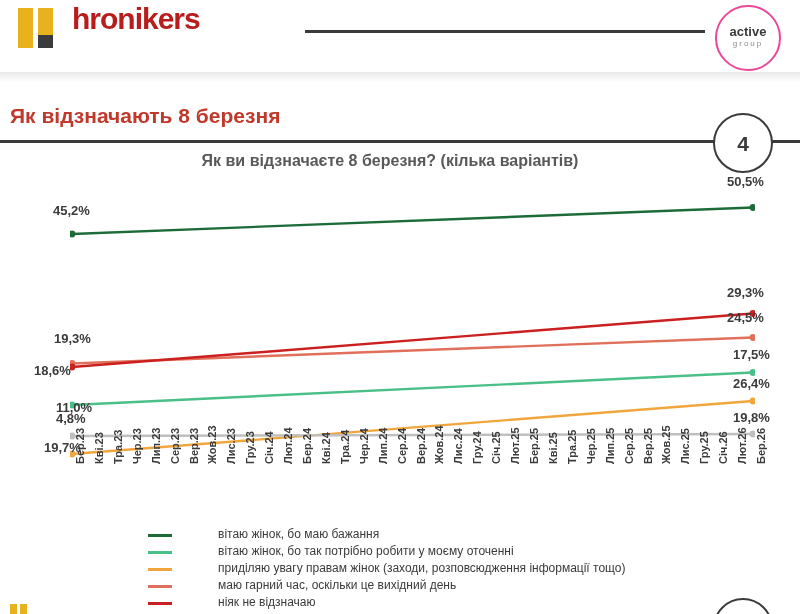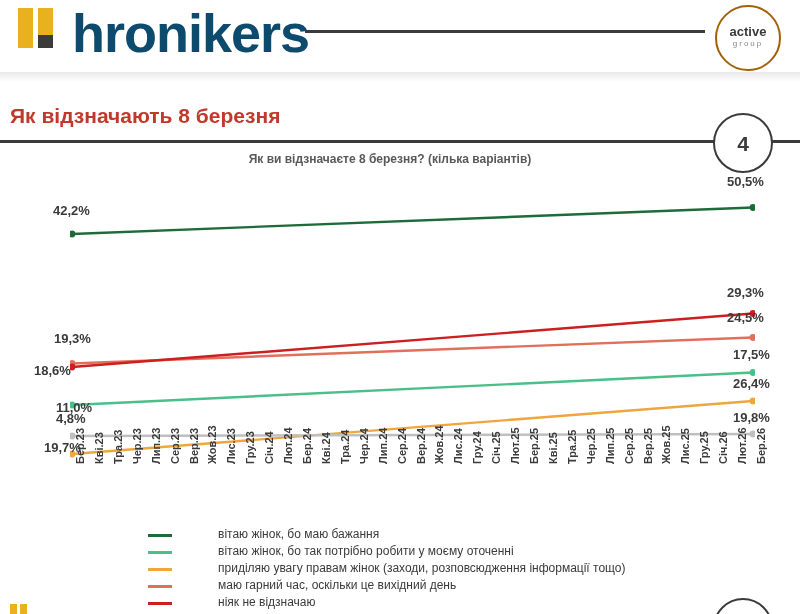--- a/index.html
+++ b/index.html
@@ -22,28 +22,28 @@
     position:absolute;left:0;top:0;width:15px;height:40px;background:#e8b21e;
   }
   .logo-mark .bar-right{
     position:absolute;left:20px;top:0;width:15px;height:27px;background:#e8b21e;
   }
   .logo-mark .bar-right-dark{
     position:absolute;left:20px;top:27px;width:15px;height:13px;background:#3b3b3b;
   }
   .logo-text{
     position:absolute;left:72px;top:2px;
-    font-size:54px;font-weight:bold;color:#0c4a6e;letter-spacing:-1px;
+    font-size:30px;font-weight:bold;color:#b91c1c;letter-spacing:-1px;
   }
   .header-rule{
     position:absolute;left:305px;top:30px;width:400px;height:3px;background:#3b3b3b;
   }
   .active-badge{
     position:absolute;left:715px;top:5px;width:62px;height:62px;border-radius:50%;
-    border:2px solid #a16207;background:#ffffff;
+    border:2px solid #ec4899;background:#ffffff;
   }
   .active-badge .t1{
     position:absolute;left:0;top:17px;width:62px;text-align:center;
     font-size:13px;font-weight:bold;color:#3b3b3b;
   }
   .active-badge .t2{
     position:absolute;left:0;top:32px;width:62px;text-align:center;
     font-size:8px;color:#8a8a8a;letter-spacing:2px;
   }
   .header-shadow{
@@ -62,21 +62,21 @@
     position:absolute;left:713px;top:113px;width:56px;height:56px;border-radius:50%;
     border:2px solid #3b3b3b;background:#ffffff;
   }
   .page-badge span{
     position:absolute;left:0;top:17px;width:56px;text-align:center;
     font-size:21px;font-weight:bold;color:#3b3b3b;
   }
   
   .chart-title{
     position:absolute;left:0;top:152px;width:780px;text-align:center;
-    font-size:12px;font-weight:bold;color:#59595b;
+    font-size:16px;font-weight:bold;color:#59595b;
   }
   .plot{
     position:absolute;left:70px;top:185px;width:685px;height:275px;
   }
   .plot svg{display:block;}
   .dlabel{
     position:absolute;font-size:13px;font-weight:bold;color:#3b3b3b;white-space:nowrap;
   }
   
   .xaxis{
@@ -157,21 +157,21 @@
         <line x1="2" y1="182" x2="683" y2="128.5" stroke="#cc1f1f" stroke-width="2.4"></line>
         <circle cx="2" cy="182" r="3.4" fill="#cc1f1f"></circle>
         <circle cx="683" cy="128.5" r="3.4" fill="#cc1f1f"></circle>
         <line x1="2" y1="251" x2="683" y2="249" stroke="#bfbfbf" stroke-width="2.4"></line>
         <circle cx="2" cy="251" r="3.4" fill="#bfbfbf"></circle>
         <circle cx="683" cy="249" r="3.4" fill="#bfbfbf"></circle>
       </g>
   </svg>
 </div>
 
-<div class="dlabel" style="left:53px;top:203px;">42,2%</div>
+<div class="dlabel" style="left:53px;top:203px;">45,2%</div>
 <div class="dlabel" style="left:727px;top:174px;">50,5%</div>
 
 <div class="dlabel" style="left:56px;top:380px;margin-top:20px;">11,0%</div>
 <div class="dlabel" style="left:733px;top:347px;">17,5%</div>
 
 <div class="dlabel" style="left:44px;top:440px;">19,7%</div>
 <div class="dlabel" style="left:733px;top:376px;">26,4%</div>
 
 <div class="dlabel" style="left:54px;top:331px;">19,3%</div>
 <div class="dlabel" style="left:727px;top:310px;">24,5%</div>

